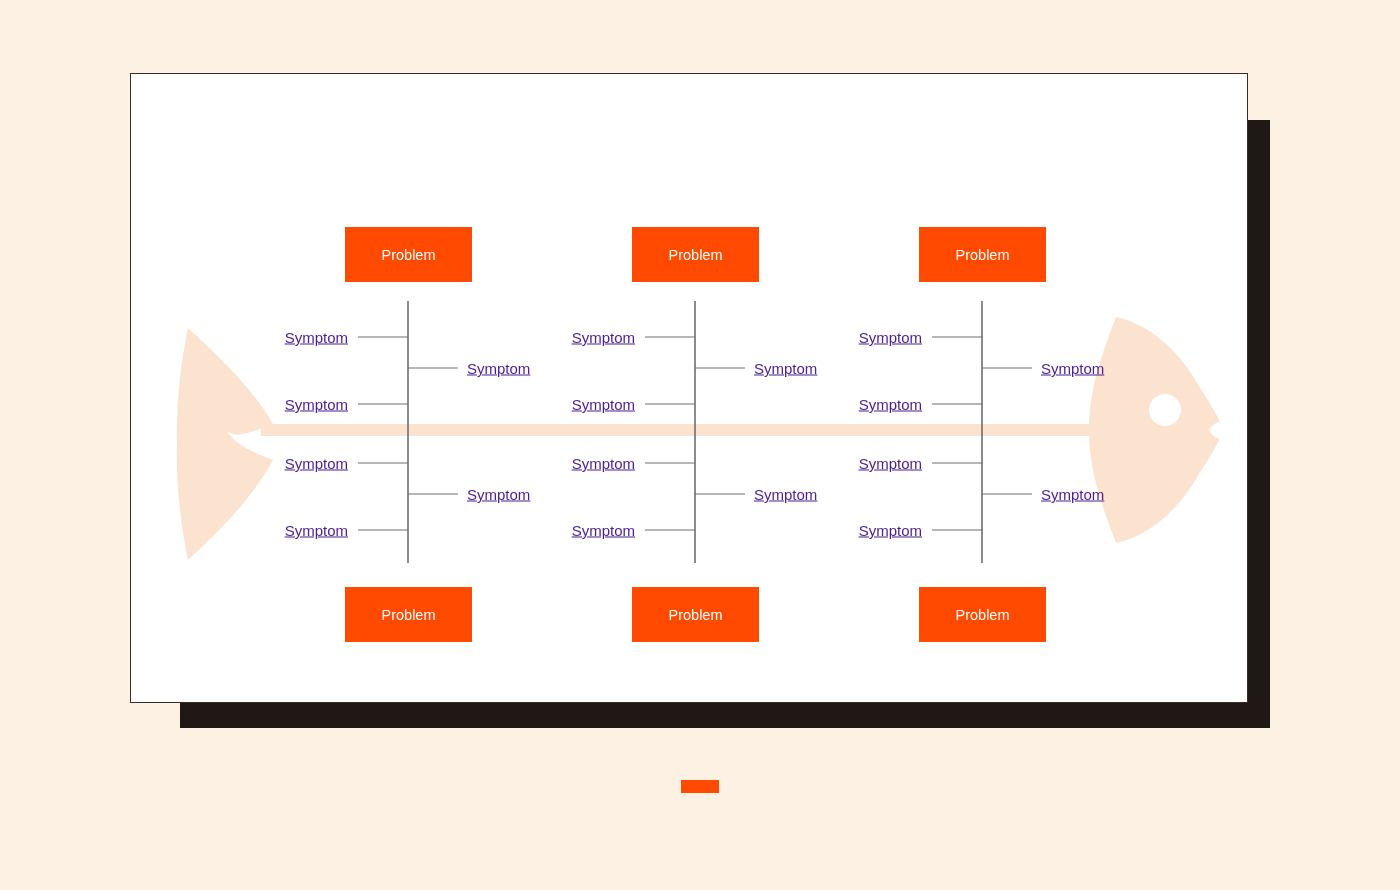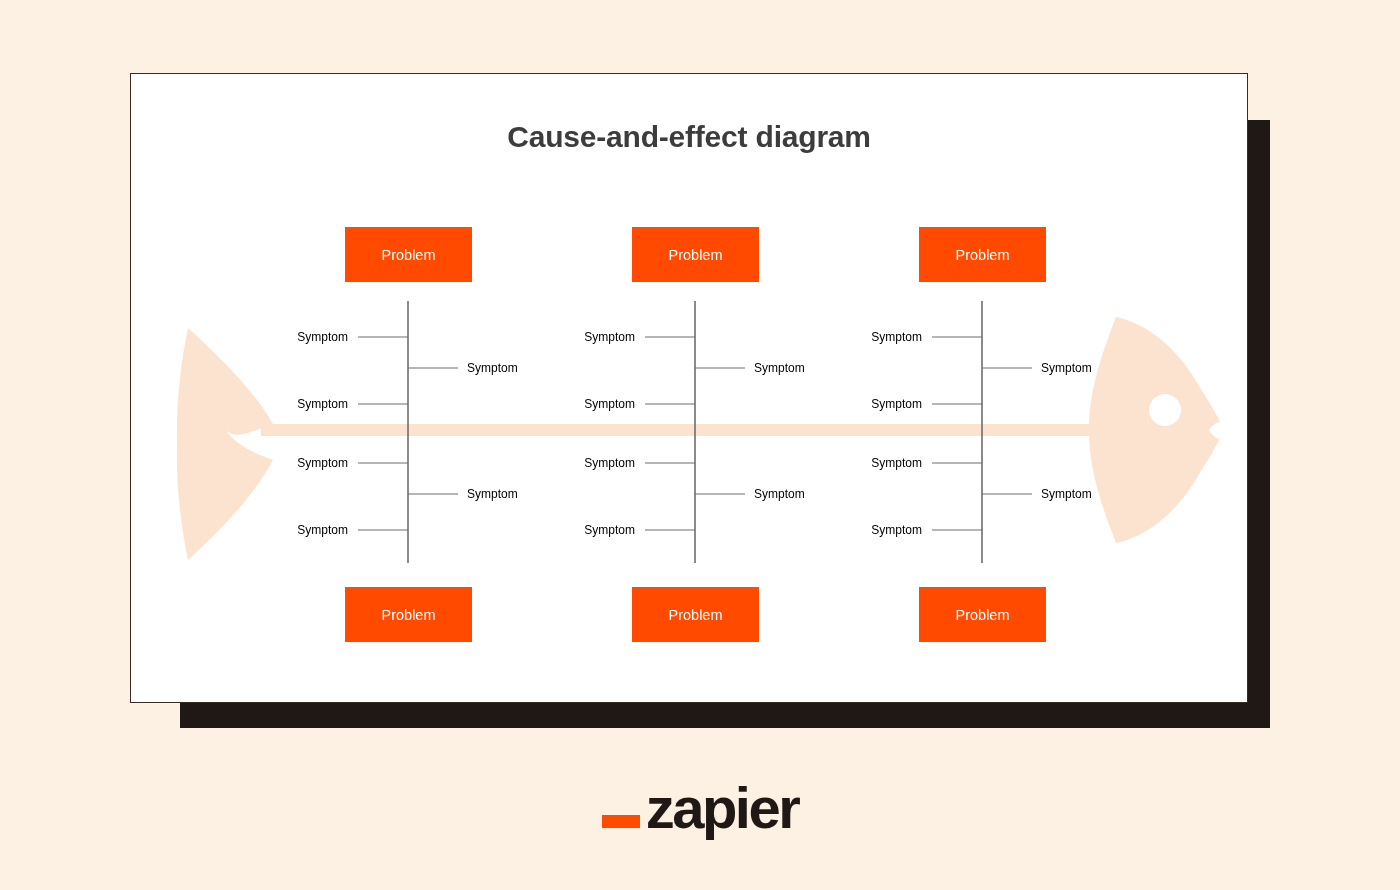--- a/index.html
+++ b/index.html
@@ -71,23 +71,24 @@
     color: #FFFFFF;
     font-size: 14.5px;
     display: flex;
     align-items: center;
     justify-content: center;
   }
 
   
   .symptom-label {
     position: absolute;
-    font-size: 12px;
-    color: #000000;
+    font-size: 15px;
+    color: #4c1d95;
     white-space: nowrap;
+    text-decoration: underline;
   }
   .symptom-label.left  { text-align: right; transform: translate(-100%, -50%); }
   .symptom-label.right { text-align: left;  transform: translate(0, -50%); }
 
   
   #root-cause-label {
     position: absolute;
     left: 1012px;
     top: 245px;
     width: 110px;
@@ -123,21 +124,20 @@
     line-height: 0.95;
   }
 </style>
 </head>
 <body>
 
 <div id="card-shadow"></div>
 
 <div id="diagram-card">
 
-  <div id="page-title">Cause-and-effect diagram</div>
 
   <div id="fishbone-stage">
 
     <svg id="fish-svg" viewBox="0 0 1118 630">
 
       <path fill="#FCE3D0" d="M 57 254
                C 92 286, 124 318, 142 350
                C 120 358, 104 366, 95 356
                C 104 370, 120 378, 142 386
                C 124 420, 92 454, 57 486
@@ -224,14 +224,13 @@
     <div class="symptom-label left" style="left:791px; top:456px;">Symptom</div>
     <div class="symptom-label right" style="left:910px; top:294px;">Symptom</div>
     <div class="symptom-label right" style="left:910px; top:420px;">Symptom</div>
 
 
   </div>
 </div>
 
 <div id="zapier-logo">
   <div id="zapier-dash"></div>
-  <div id="zapier-wordmark">zapier</div>
 </div>
 
 </body></html>

